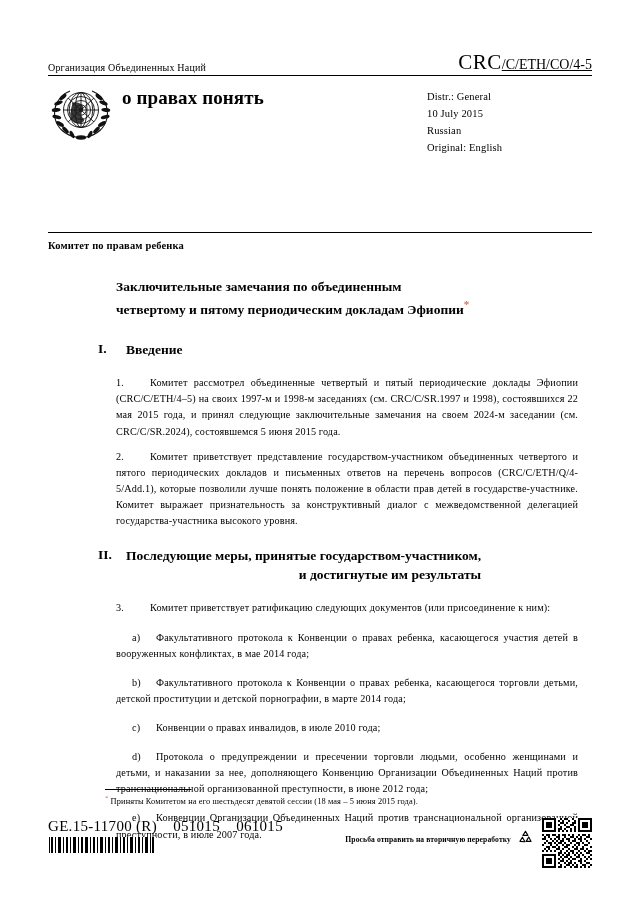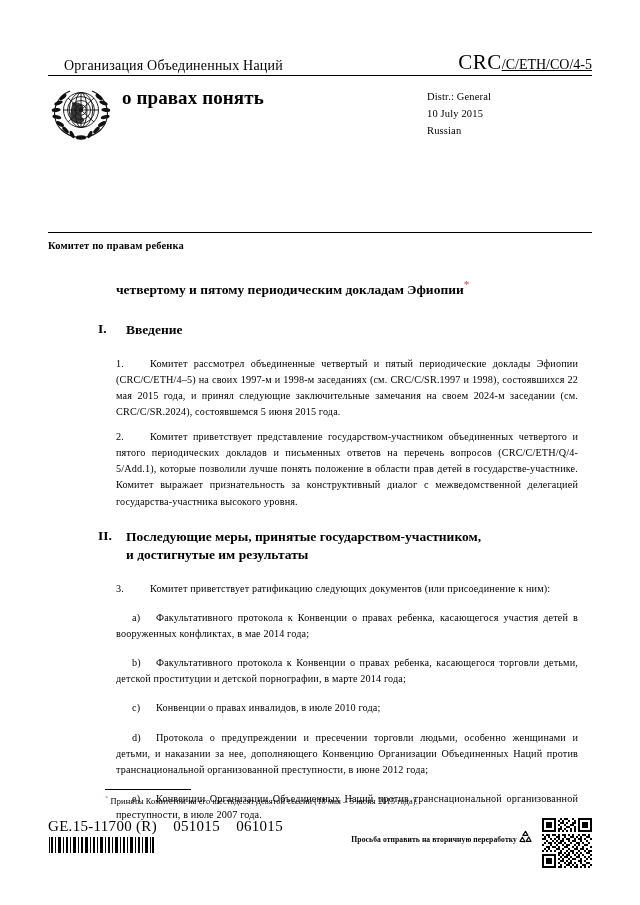--- a/index.html
+++ b/index.html
@@ -32,24 +32,23 @@
     width: 544px;
   }
   .org-line {
     display: flex;
     align-items: flex-end;
     justify-content: space-between;
     padding-bottom: 2px;
     border-bottom: 1px solid #000;
   }
   .org-name {
-    font-size: 14px;
+    font-size: 10px;
     letter-spacing: .2px;
     line-height: 1.1;
-    margin-left: 16px;
   }
   .doc-symbol {
     font-size: 11px;
     line-height: 1;
     white-space: nowrap;
     text-align: right;
   }
   .doc-symbol .big {
     font-size: 21px;
     letter-spacing: .5px;
@@ -139,20 +138,21 @@
   }
   .section-num {
     width: 28px;
     flex: 0 0 28px;
     font-size: 13.5px;
     text-align: left;
   }
   .section-title {
     font-size: 13.5px;
     line-height: 1.38;
+    text-align: right;
   }
 
   .para {
     margin-left: 68px;
     margin-right: 14px;
     font-size: 10.2px;
     line-height: 1.58;
     text-align: justify;
     text-justify: inter-word;
     margin-bottom: 9px;
@@ -214,21 +214,21 @@
     margin-top: 2px;
     height: 16px;
     width: 108px;
   }
   .recycle-block {
     position: absolute;
     right: 58px;
     top: 11px;
     display: flex;
     align-items: center;
-    gap: 0;
+    gap: 6px;
   }
   .recycle-text {
     font-size: 7.6px;
     font-weight: bold;
     letter-spacing: .1px;
   }
   .qr-block {
     position: absolute;
     right: 0;
     top: 0;
@@ -298,32 +298,34 @@
       </div>
 
       <div class="conv-title">
         <div>о правах понять</div>
       </div>
 
       <div class="distr-block">
         <div>Distr.: General</div>
         <div>10 July 2015</div>
         <div>Russian</div>
+        <div>Original: English</div>
       </div>
 
     </div>
   </div>
 
   <div class="thick-rule"></div>
 
   <div class="content">
 
     <div class="committee">Комитет по правам ребенка</div>
 
     <div class="doc-title">
+      <div>Заключительные замечания по объединенным</div>
       <div><span>четвертому и пятому периодическим докладам Эфиопии</span><span class="star">*</span></div>
     </div>
 
     <div class="section-head">
       <div class="section-num">I.</div>
       <div class="section-title">Введение</div>
     </div>
 
     <div class="para"><span class="lbl">1.</span><span>Комитет рассмотрел объединенные четвертый и пятый периодические доклады Эфиопии (CRC/C/ETH/4–5) на своих 1997-м и 1998-м заседаниях (см. CRC/C/SR.1997 и 1998), состоявшихся 22 мая 2015 года, и принял следующие заключительные замечания на своем 2024-м заседании (см. CRC/C/SR.2024), состоявшемся 5 июня 2015 года.</span></div>
 

